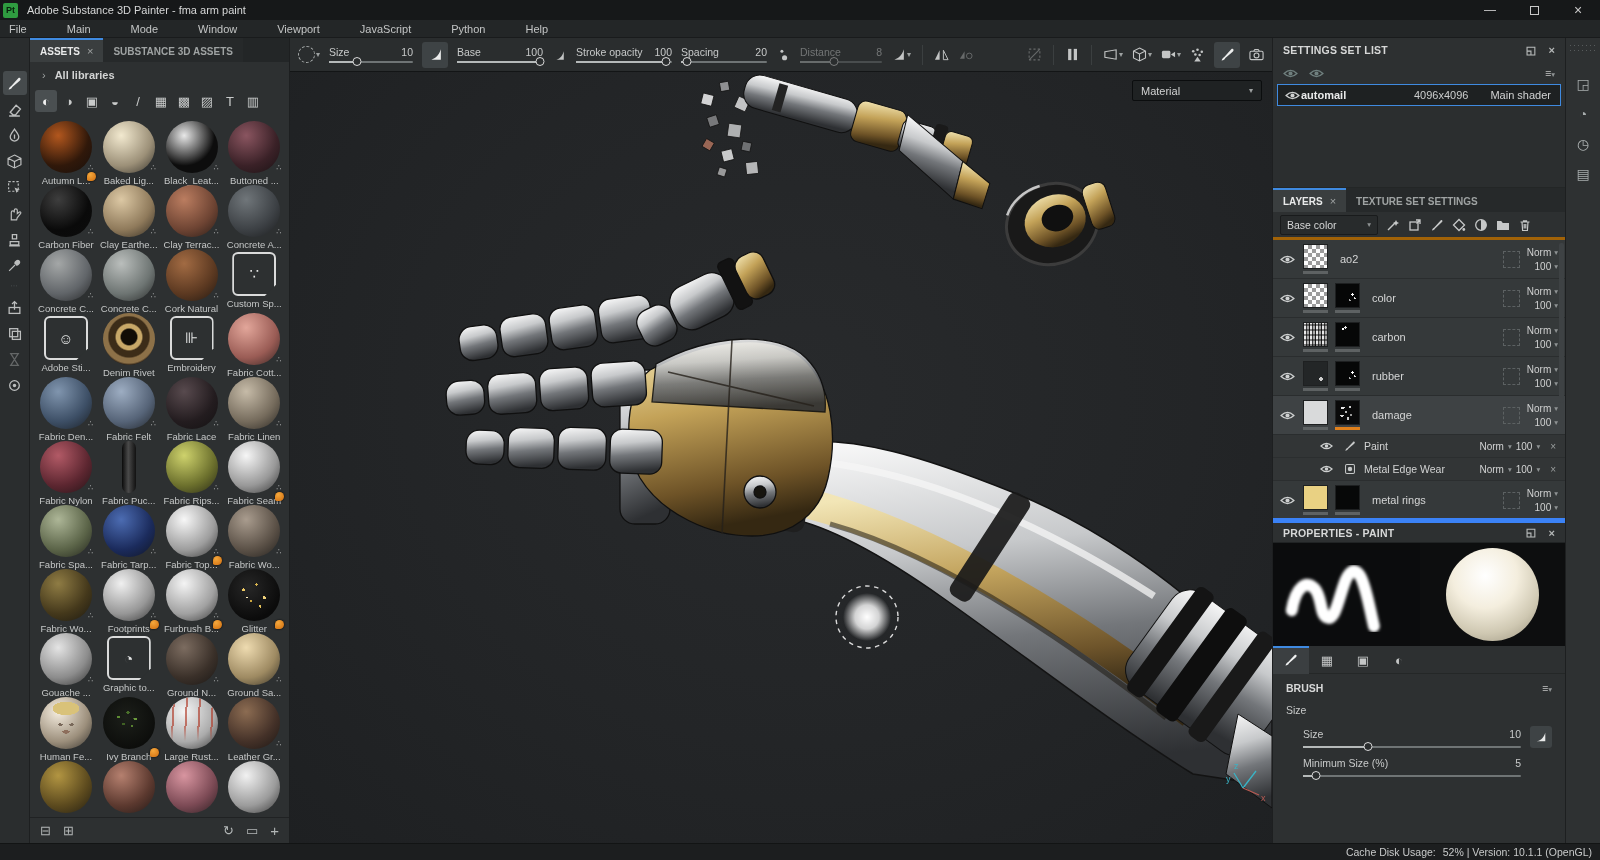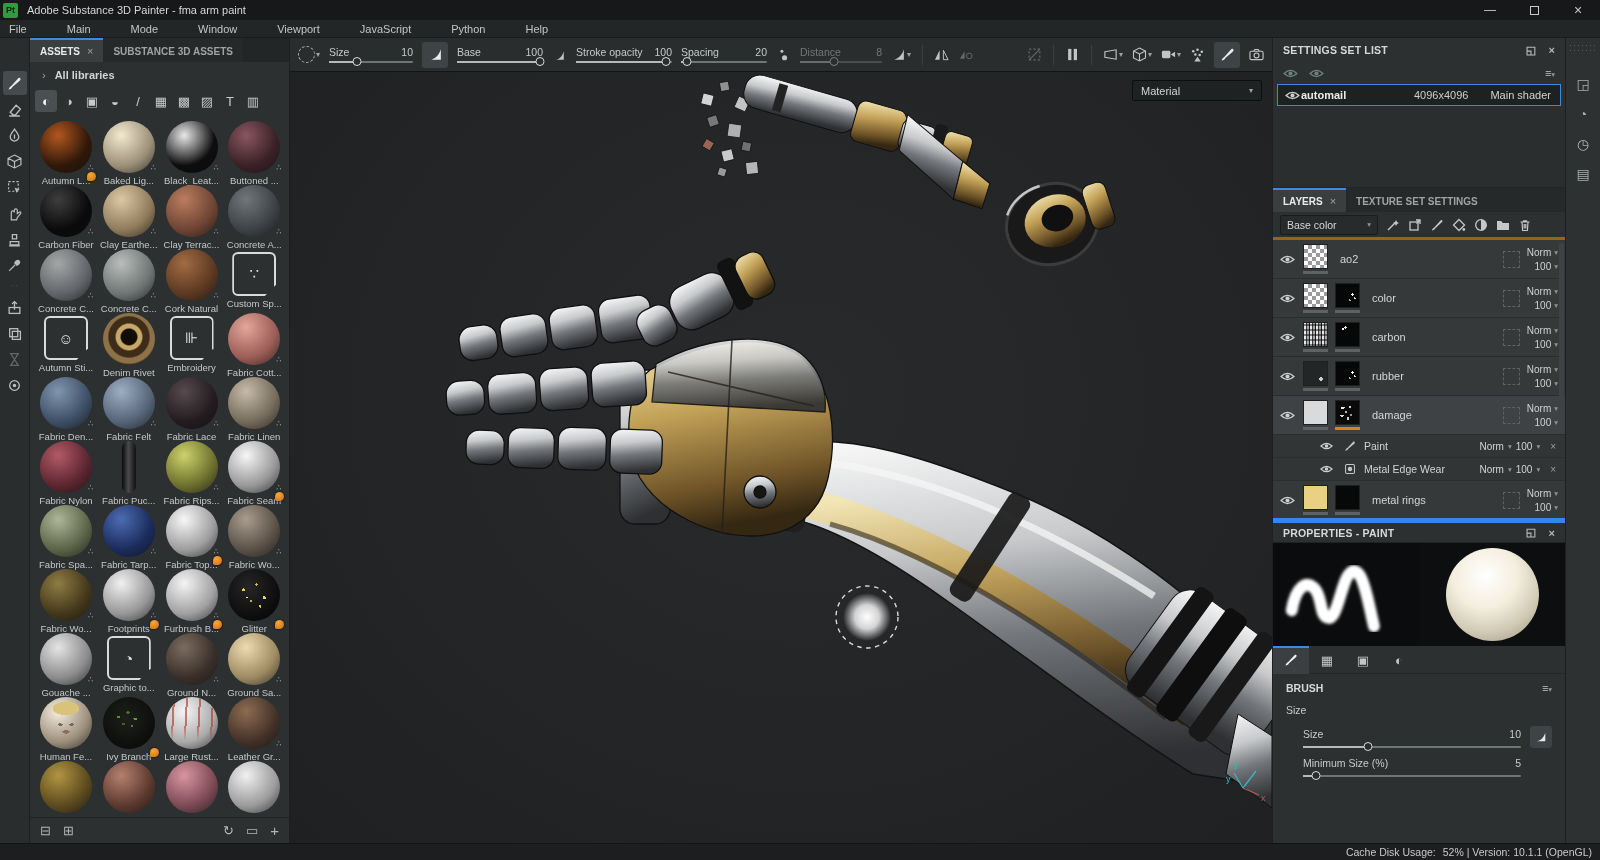--- a/index.html
+++ b/index.html
@@ -378,21 +378,21 @@
             <span class="dots3">∴</span>
           </div>
           <div class="alabel">Cork Natural</div>
         </div>
         <div class="acell">
           <div class="fileicon">∵</div>
           <div class="alabel">Custom Sp...</div>
         </div>
         <div class="acell">
           <div class="fileicon">☺</div>
-          <div class="alabel">Autumn Sti...</div>
+          <div class="alabel">Adobe Sti...</div>
         </div>
         <div class="acell">
           <div class="thumb t-rivet" style=""></div>
           <div class="alabel">Denim Rivet</div>
         </div>
         <div class="acell">
           <div class="fileicon">⊪</div>
           <div class="alabel">Embroidery</div>
         </div>
         <div class="acell">

